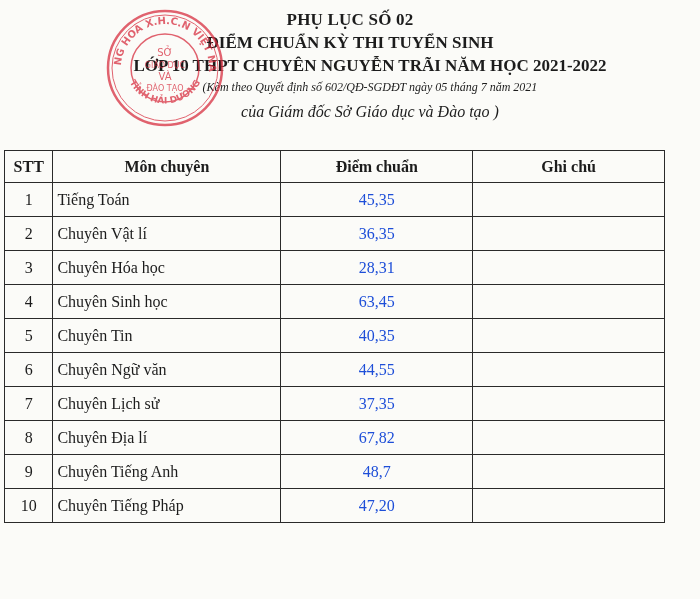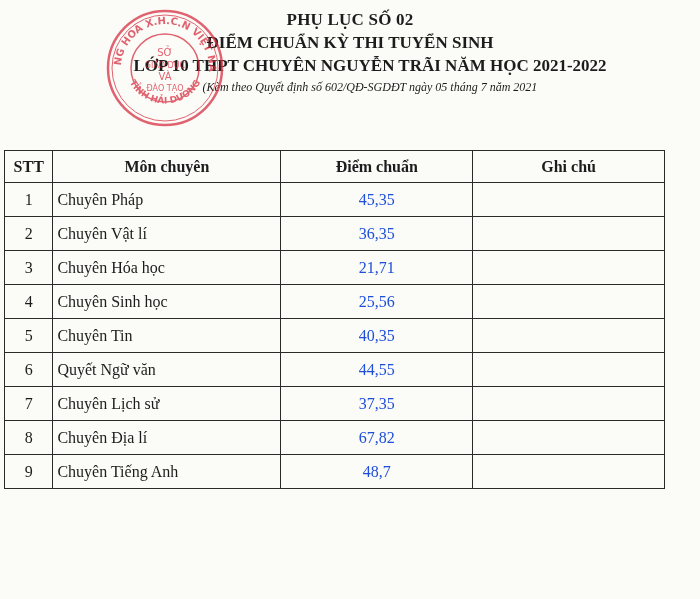--- a/index.html
+++ b/index.html
@@ -47,20 +47,21 @@
     col.c1 { width:49px; } col.c2 { width:239px; } col.c3 { width:201px; } col.c4 { width:202px; }
   </style>
 </head>
 <body>
 
 <div class="header">
   <div class="h-line h1">PHỤ LỤC SỐ 02</div>
   <div class="h-line h2">ĐIỂM CHUẨN KỲ THI TUYỂN SINH</div>
   <div class="h-line h3">LỚP 10 THPT CHUYÊN NGUYỄN TRÃI NĂM HỌC 2021-2022</div>
   <div class="h-line h4">(Kèm theo Quyết định số 602/QĐ-SGDĐT ngày 05 tháng 7 năm 2021</div>
+  <div class="h-line h5">của Giám đốc Sở Giáo dục và Đào tạo )</div>
 </div>
 
 <svg class="stamp" viewBox="0 0 120 120">
   <defs>
     <path id="ringTop" d="M 16 60 A 44 44 0 0 1 104 60"></path>
     <path id="ringBot" d="M 22 68 A 40 40 0 0 0 98 68"></path>
   </defs>
   <circle cx="60" cy="60" r="57" fill="none" stroke="#d6283a" stroke-width="2.5"></circle>
   <circle cx="60" cy="60" r="53" fill="none" stroke="#d6283a" stroke-width="1"></circle>
   <circle cx="60" cy="60" r="34" fill="none" stroke="#d6283a" stroke-width="1.5"></circle>
@@ -87,51 +88,51 @@
     <tr>
       <th>STT</th>
       <th>Môn chuyên</th>
       <th>Điểm chuẩn</th>
       <th>Ghi chú</th>
     </tr>
   </thead>
   <tbody id="rows">
       <tr>
         <td class="stt">1</td>
-        <td class="subject">Chuyên Pháp</td>
+        <td class="subject">Tiếng Toán</td>
         <td class="score">45,35</td>
         <td class="note"></td>
       </tr>
       <tr>
         <td class="stt">2</td>
         <td class="subject">Chuyên Vật lí</td>
         <td class="score">36,35</td>
         <td class="note"></td>
       </tr>
       <tr>
         <td class="stt">3</td>
         <td class="subject">Chuyên Hóa học</td>
-        <td class="score">21,71</td>
+        <td class="score">28,31</td>
         <td class="note"></td>
       </tr>
       <tr>
         <td class="stt">4</td>
         <td class="subject">Chuyên Sinh học</td>
-        <td class="score">25,56</td>
+        <td class="score">63,45</td>
         <td class="note"></td>
       </tr>
       <tr>
         <td class="stt">5</td>
         <td class="subject">Chuyên Tin</td>
         <td class="score">40,35</td>
         <td class="note"></td>
       </tr>
       <tr>
         <td class="stt">6</td>
-        <td class="subject">Quyết Ngữ văn</td>
+        <td class="subject">Chuyên Ngữ văn</td>
         <td class="score">44,55</td>
         <td class="note"></td>
       </tr>
       <tr>
         <td class="stt">7</td>
         <td class="subject">Chuyên Lịch sử</td>
         <td class="score">37,35</td>
         <td class="note"></td>
       </tr>
       <tr>
@@ -139,14 +140,20 @@
         <td class="subject">Chuyên Địa lí</td>
         <td class="score">67,82</td>
         <td class="note"></td>
       </tr>
       <tr>
         <td class="stt">9</td>
         <td class="subject">Chuyên Tiếng Anh</td>
         <td class="score">48,7</td>
         <td class="note"></td>
       </tr>
+      <tr>
+        <td class="stt">10</td>
+        <td class="subject">Chuyên Tiếng Pháp</td>
+        <td class="score">47,20</td>
+        <td class="note"></td>
+      </tr>
     </tbody>
 </table>
 
 </body></html>

